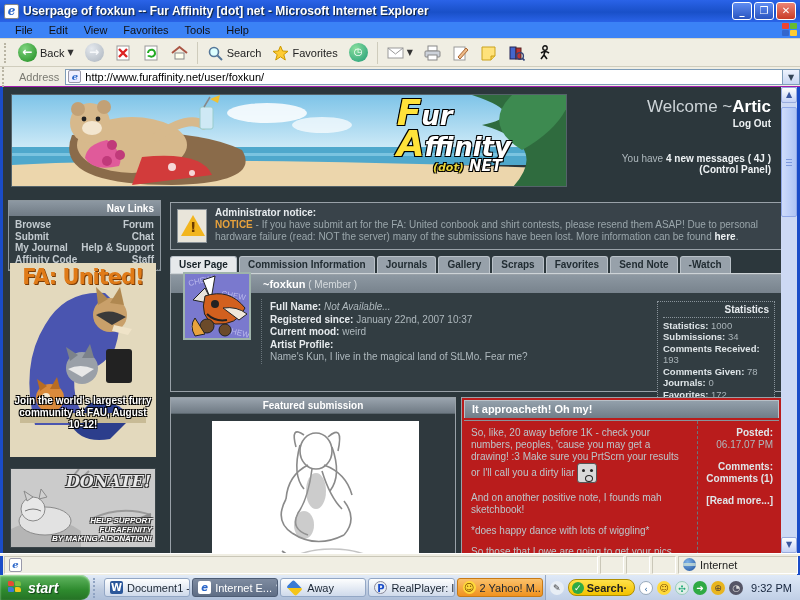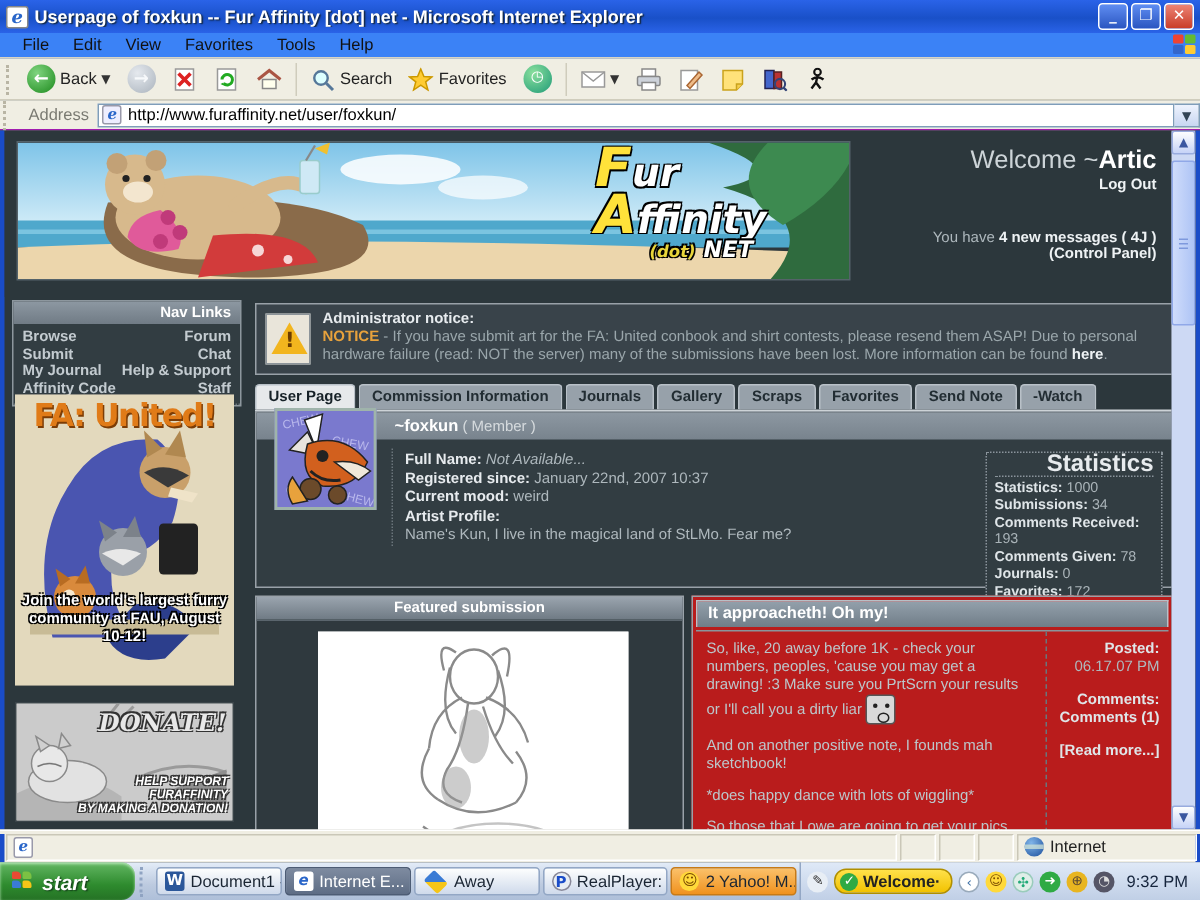--- a/index.html
+++ b/index.html
@@ -122,21 +122,21 @@
     color:#d6dbde; padding-left:92px; }
   .prof-hd b { color:#fff; font-size:11px; }
   .avatar { position:absolute; left:12px; top:-3px; width:68px; height:68px; border:2px solid #9fb4ab; background:#7a79ce; }
   .prof-body { position:absolute; left:90px; top:24px; width:390px; border-left:1px dotted #6a757b; padding:2px 0 0 8px;
     font:10px/12.5px "Liberation Sans",sans-serif; color:#aeb8bd; }
   .prof-body b { color:#e7ebee; }
   .prof-body .na { font-style:italic; }
 
   .stats { position:absolute; right:6px; top:26px; width:118px; border:1px dotted #8a949b; padding:2px 5px 4px;
     font:9.5px/11.5px "Liberation Sans",sans-serif; color:#a9b3b8; background:#323d42; }
-  .stats .st-t { font-weight:bold; color:#e7ebee; text-align:right; font-size:16px; border-bottom:1px dotted #8a949b; padding-bottom:1px; margin-bottom:2px; }
+  .stats .st-t { font-weight:bold; color:#e7ebee; text-align:right; font-size:10px; border-bottom:1px dotted #8a949b; padding-bottom:1px; margin-bottom:2px; }
   .stats b { color:#dfe5e8; }
 
   .featured { position:absolute; left:167px; top:310px; width:286px; height:200px; background:#2f393e; border:1px solid #99a1a8; }
   .feat-hd { height:16px; background:linear-gradient(#9aa4ae,#6f7a84); border-bottom:1px solid #5a656d;
     font:bold 10px/16px "Liberation Sans",sans-serif; color:#fff; text-align:center; }
   .feat-img { position:absolute; left:41px; top:23px; width:207px; height:170px; background:#fff; }
 
   .journal { position:absolute; left:458px; top:310px; width:321px; height:200px; background:#b91c1c; border:1px solid #99a1a8; }
   .jr-hd { height:18px; background:linear-gradient(#93a0ab,#707d88); border:1px solid #b8c0c7; border-bottom:none;
     font:bold 11px/17px "Liberation Sans",sans-serif; color:#fff; padding-left:7px; margin:2px 2px 0; }
@@ -593,21 +593,21 @@
     </div>
     <div class="tb-btn alert">
       <span class="tb-ico" style="background:#ffd93a;border-radius:50%;color:#7a4a00">☺</span>
       <span>2 Yahoo! M...</span>
 
     </div>
     <div class="tray">
       <span class="tray-ico" style="background:#e8eef5;color:#333">✎</span>
       <div class="norton">
         <span class="ncheck">✓</span>
-        <span>Welcome·</span>
+        <span>Search·</span>
       </div>
       <span class="tray-ico" style="background:#fff;color:#3a6ea5;border:1px solid #9ab">‹</span>
       <span class="tray-ico" style="background:#ffd93a;color:#7a4a00">☺</span>
       <span class="tray-ico" style="background:#dfeee8;color:#2a7;border:1px solid #9cb">✣</span>
       <span class="tray-ico" style="background:#2faa44;color:#fff">➜</span>
       <span class="tray-ico" style="background:#e8b520;color:#543">⊕</span>
       <span class="tray-ico" style="background:#556;color:#ddd">◔</span>
       <span class="clock">9:32 PM</span>
     </div>
   </div>

